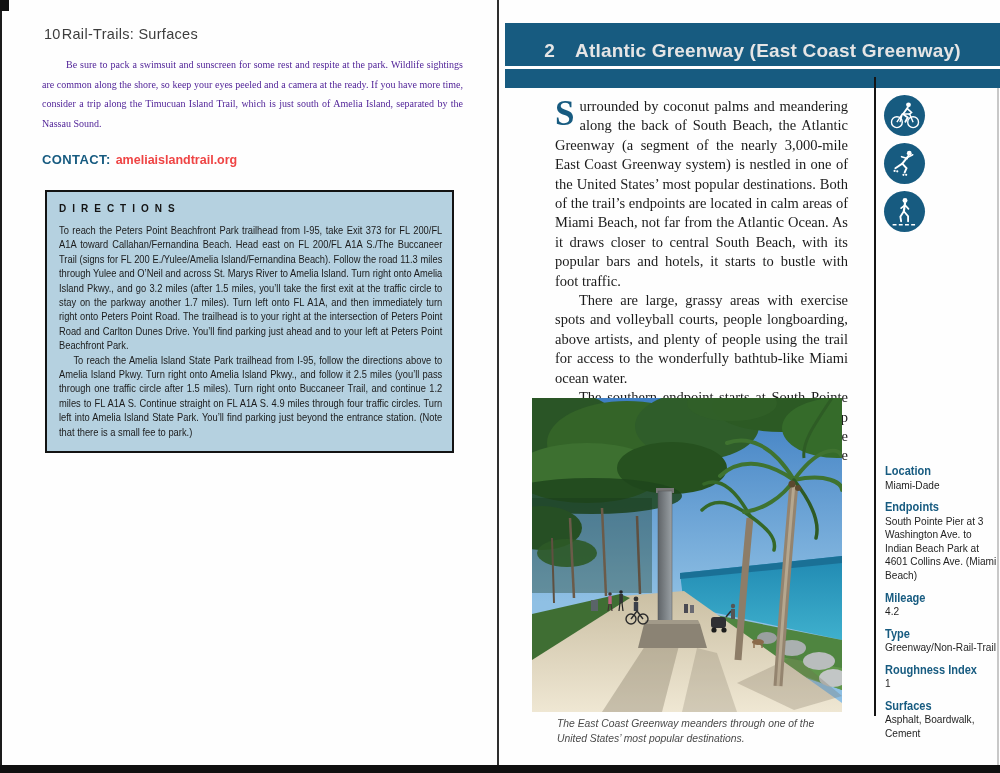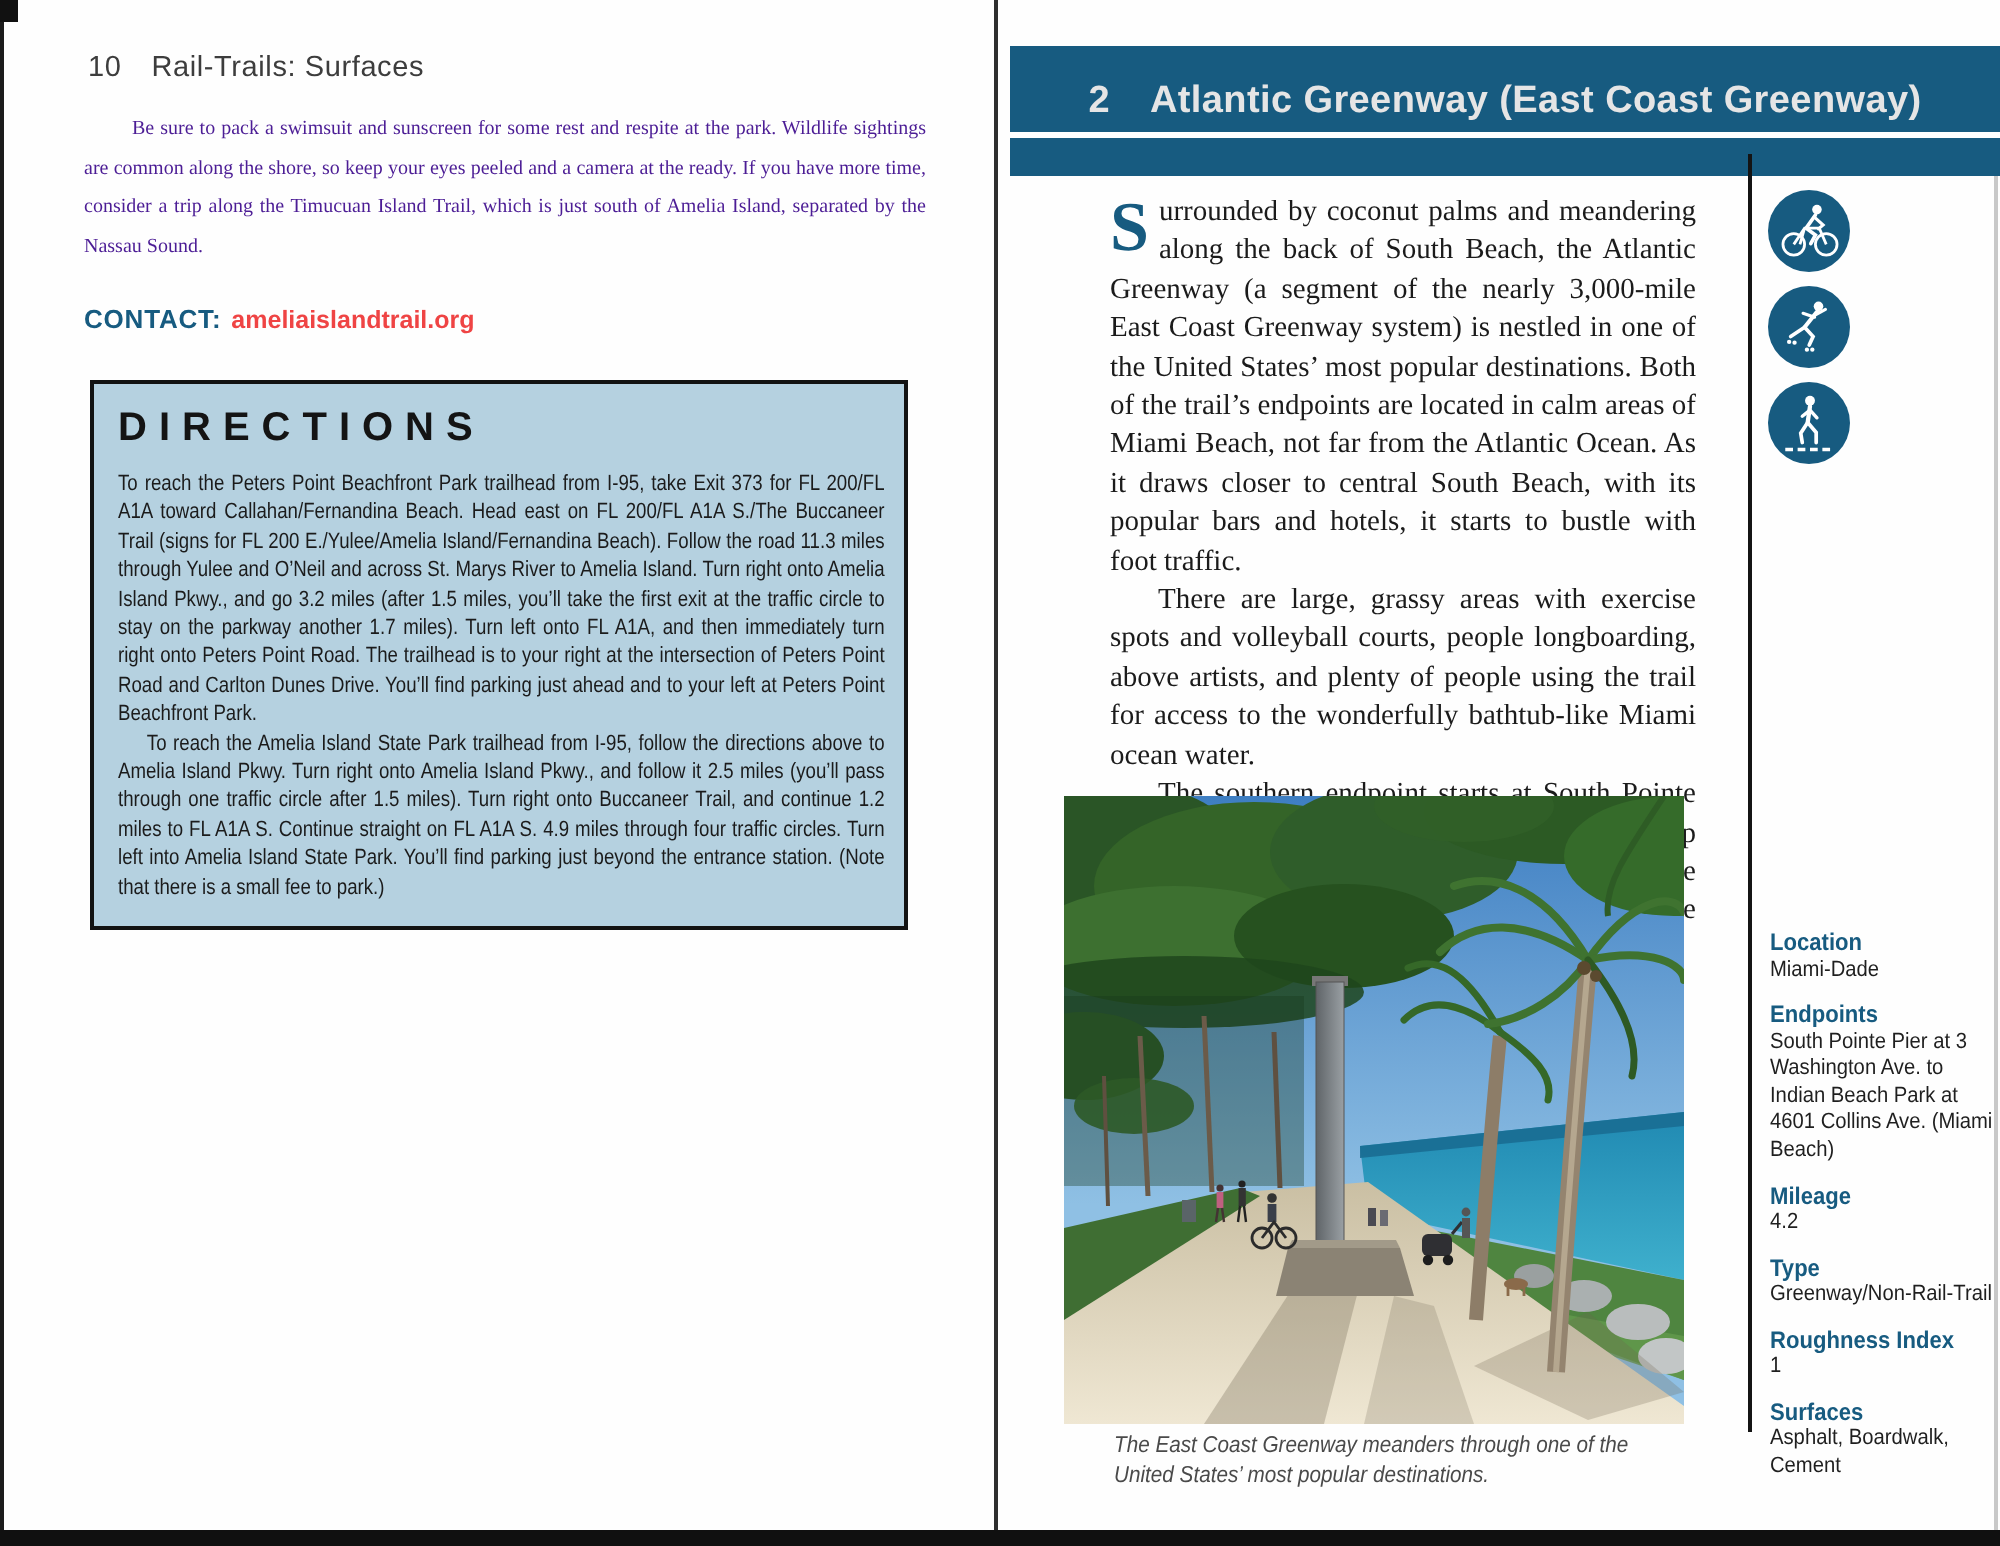--- a/index.html
+++ b/index.html
@@ -8,30 +8,30 @@
 
   
   .left-edge   { position:absolute; left:0; top:0; width:2px; height:765px; background:#1c1c1c; }
   .corner-notch{ position:absolute; left:0; top:0; width:9px; height:11px; background:#111; }
   .bottom-band { position:absolute; left:0; top:765px; width:1000px; height:8px; background:#101010; }
   .spine       { position:absolute; left:497px; top:0; width:2px; height:765px; background:#2e2e2e; }
   .right-edge  { position:absolute; left:997px; top:75px; width:2px; height:690px; background:#c8c8c8; }
 
   
   .lp-header { position:absolute; left:44px; top:26px; font-size:14.5px; color:#3d3d3d; letter-spacing:.3px; }
-  .lp-header .pgnum { margin-right:15px; }
+  .lp-header .pgnum { margin-right:1px; }
   .lp-body { position:absolute; left:42px; top:55px; width:421px; font-family:"Liberation Serif", serif;
              font-size:10px; line-height:19.5px; text-align:justify; color:#4c1d95; text-indent:24px; }
   .lp-contact { position:absolute; left:42px; top:152px; font-size:13px; }
   .contact-label { color:#175b80; font-weight:bold; letter-spacing:.4px;margin-top:24px; }
   .contact-value { color:#ef4444; font-weight:bold; font-size:12.5px; margin-left:5px; }
 
   .directions-box { position:absolute; left:45px; top:190px; width:409px; background:#b5d1e0;
                     border:2px solid #131313; padding:11px 11px 12px 12px; }
-  .directions-title { font-size:20px; font-weight:bold; letter-spacing:6px; color:#141414; margin-bottom:9px; }
+  .directions-title { font-size:10px; font-weight:bold; letter-spacing:6px; color:#141414; margin-bottom:9px; }
   .directions-text { width:452px; transform:scaleX(0.848); transform-origin:0 0;
                      font-size:11px; line-height:14.4px; text-align:justify; color:#1b1b1b; }
   .directions-text .p2 { text-indent:17px; }
 
   
   .chapter-band { position:absolute; left:505px; top:23px; width:495px; height:65px; background:#175b80; color:#e5e5e5; }
   .chapter-band .band-line { position:absolute; left:0; top:43px; width:100%; height:3px; background:#fff; }
   .chapter-title-row { position:absolute; left:0; top:0; width:100%; text-align:center; padding-top:17px;
                        font-weight:bold; font-size:19px; letter-spacing:.2px; }
   .chapter-number { margin-right:20px; }

